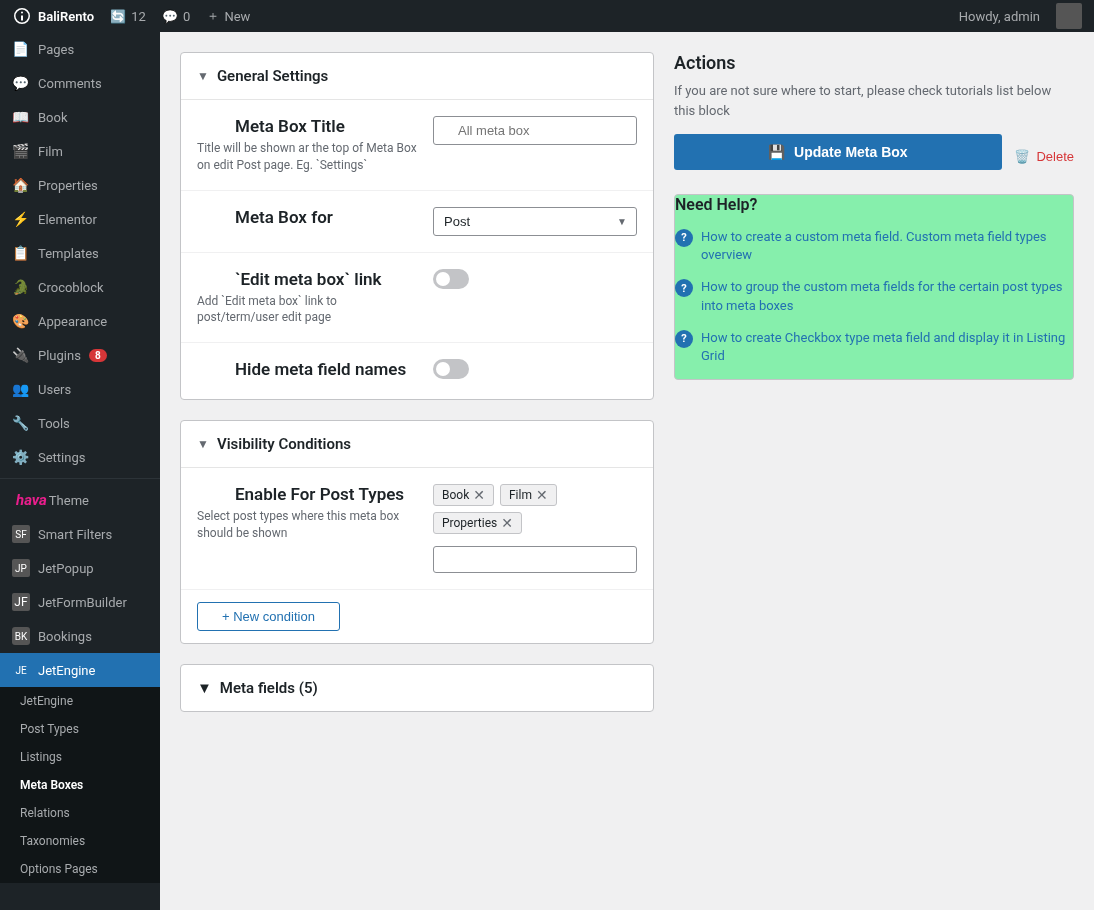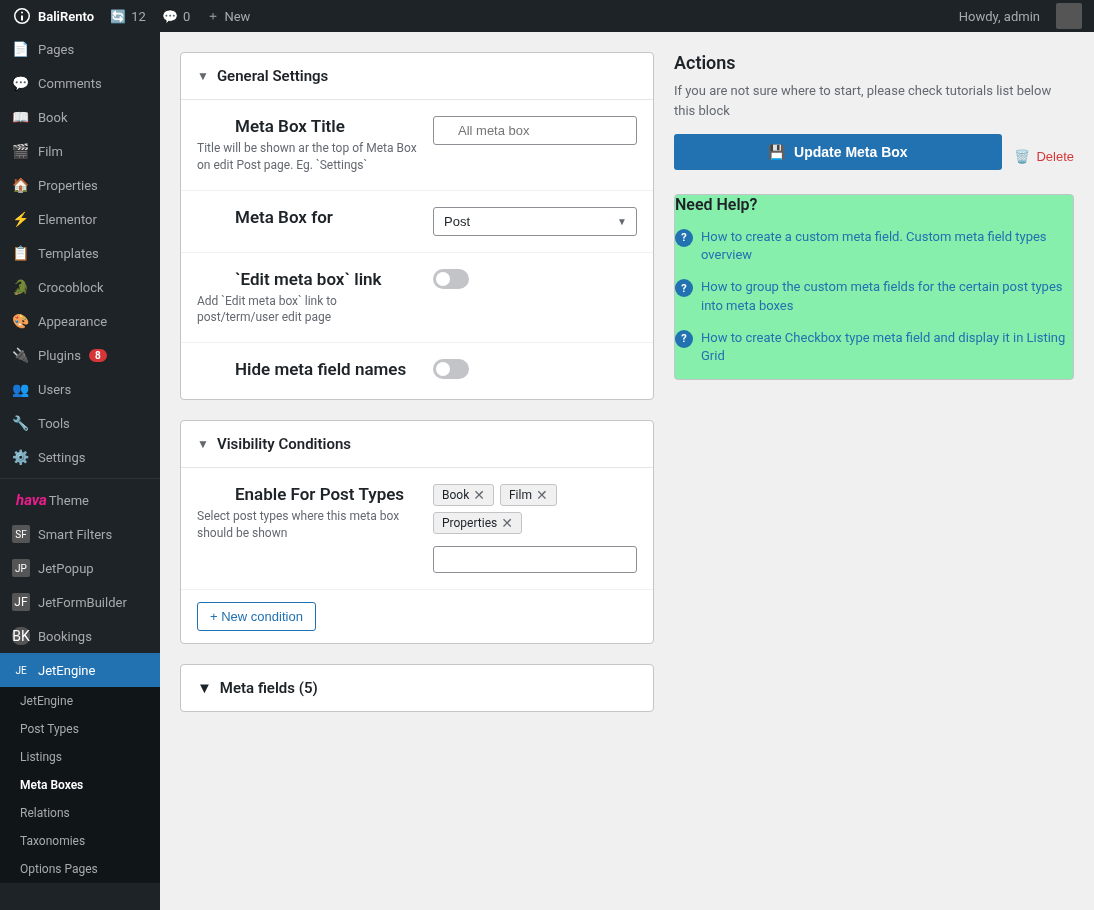--- a/index.html
+++ b/index.html
@@ -57,21 +57,21 @@
     input:checked + .toggle-slider { background-color: #2271b1; }
     input:checked + .toggle-slider:before { transform: translateX(16px); }
 
     
     .tags-area { display: flex; flex-wrap: wrap; gap: 6px; margin-bottom: 8px; }
     .tag { display: flex; align-items: center; gap: 4px; background: #f0f0f1; border: 1px solid #c3c4c7; border-radius: 3px; padding: 3px 8px; font-size: 12px; color: #1d2327; }
     .tag .tag-remove { cursor: pointer; color: #646970; font-size: 14px; line-height: 1; }
     .tags-input { border: 1px solid #8c8f94; border-radius: 3px; padding: 5px 8px; font-size: 13px; width: 100%; margin-top: 4px; }
 
     
-    .new-condition-btn { display: inline-flex; align-items: center; gap: 6px; padding: 6px 12px; border: 1px solid #2271b1; border-radius: 3px; color: #2271b1; background: #fff; cursor: pointer; font-size: 13px; margin: 12px 16px; }
+    .new-condition-btn { display: inline-flex; align-items: center; gap: 6px; padding: 6px 24px; border: 1px solid #2271b1; border-radius: 3px; color: #2271b1; background: #fff; cursor: pointer; font-size: 13px; margin: 12px 16px; }
 
     
     .right-col { width: 400px; flex-shrink: 0; }
     .actions-block { margin-bottom: 16px; }
     .actions-title { font-size: 18px; font-weight: 600; color: #1d2327; margin-bottom: 8px; }
     .actions-desc { font-size: 13px; color: #646970; line-height: 1.5; margin-bottom: 14px; }
     .update-btn { display: flex; align-items: center; justify-content: center; gap: 8px; width: 100%; padding: 10px; background: #2271b1; color: #fff; border: none; border-radius: 3px; font-size: 14px; font-weight: 600; cursor: pointer; margin-bottom: 8px; }
     .delete-btn { display: flex; align-items: center; gap: 6px; color: #d63638; background: none; border: none; cursor: pointer; font-size: 13px; float: right; padding: 10px 0; }
     .actions-row { display: flex; align-items: center; justify-content: space-between; }
 
@@ -183,21 +183,21 @@
     </div>
     <div class="sidebar-item">
       <span class="icon" style="font-size:10px;background:#555;border-radius:2px;width:18px;height:18px;color:#fff;display:flex;align-items:center;justify-content:center;">JP</span>
       <span>JetPopup</span>
     </div>
     <div class="sidebar-item">
       <span class="icon" style="font-size:12px;background:#555;border-radius:2px;width:18px;height:18px;color:#fff;display:flex;align-items:center;justify-content:center;">JF</span>
       <span>JetFormBuilder</span>
     </div>
     <div class="sidebar-item">
-      <span class="icon" style="font-size:14px;background:#555;border-radius:8px;width:18px;height:18px;color:#fff;display:flex;align-items:center;justify-content:center;">BK</span>
+      <span class="icon" style="font-size:10px;background:#555;border-radius:3px;width:18px;height:18px;color:#fff;display:flex;align-items:center;justify-content:center;">BK</span>
       <span>Bookings</span>
     </div>
     <div class="sidebar-item active">
       <span class="icon" style="font-size:10px;background:#2271b1;border-radius:2px;width:18px;height:18px;color:#fff;display:flex;align-items:center;justify-content:center;">JE</span>
       <span>JetEngine</span>
     </div>
     <div class="sidebar-submenu">
       <div class="sub-item">JetEngine</div>
       <div class="sub-item">Post Types</div>
       <div class="sub-item">Listings</div>

